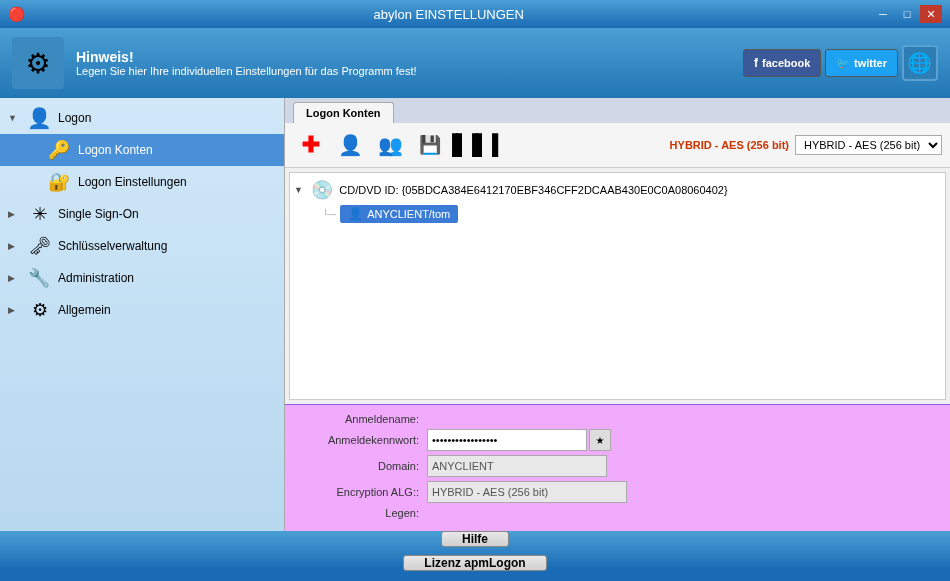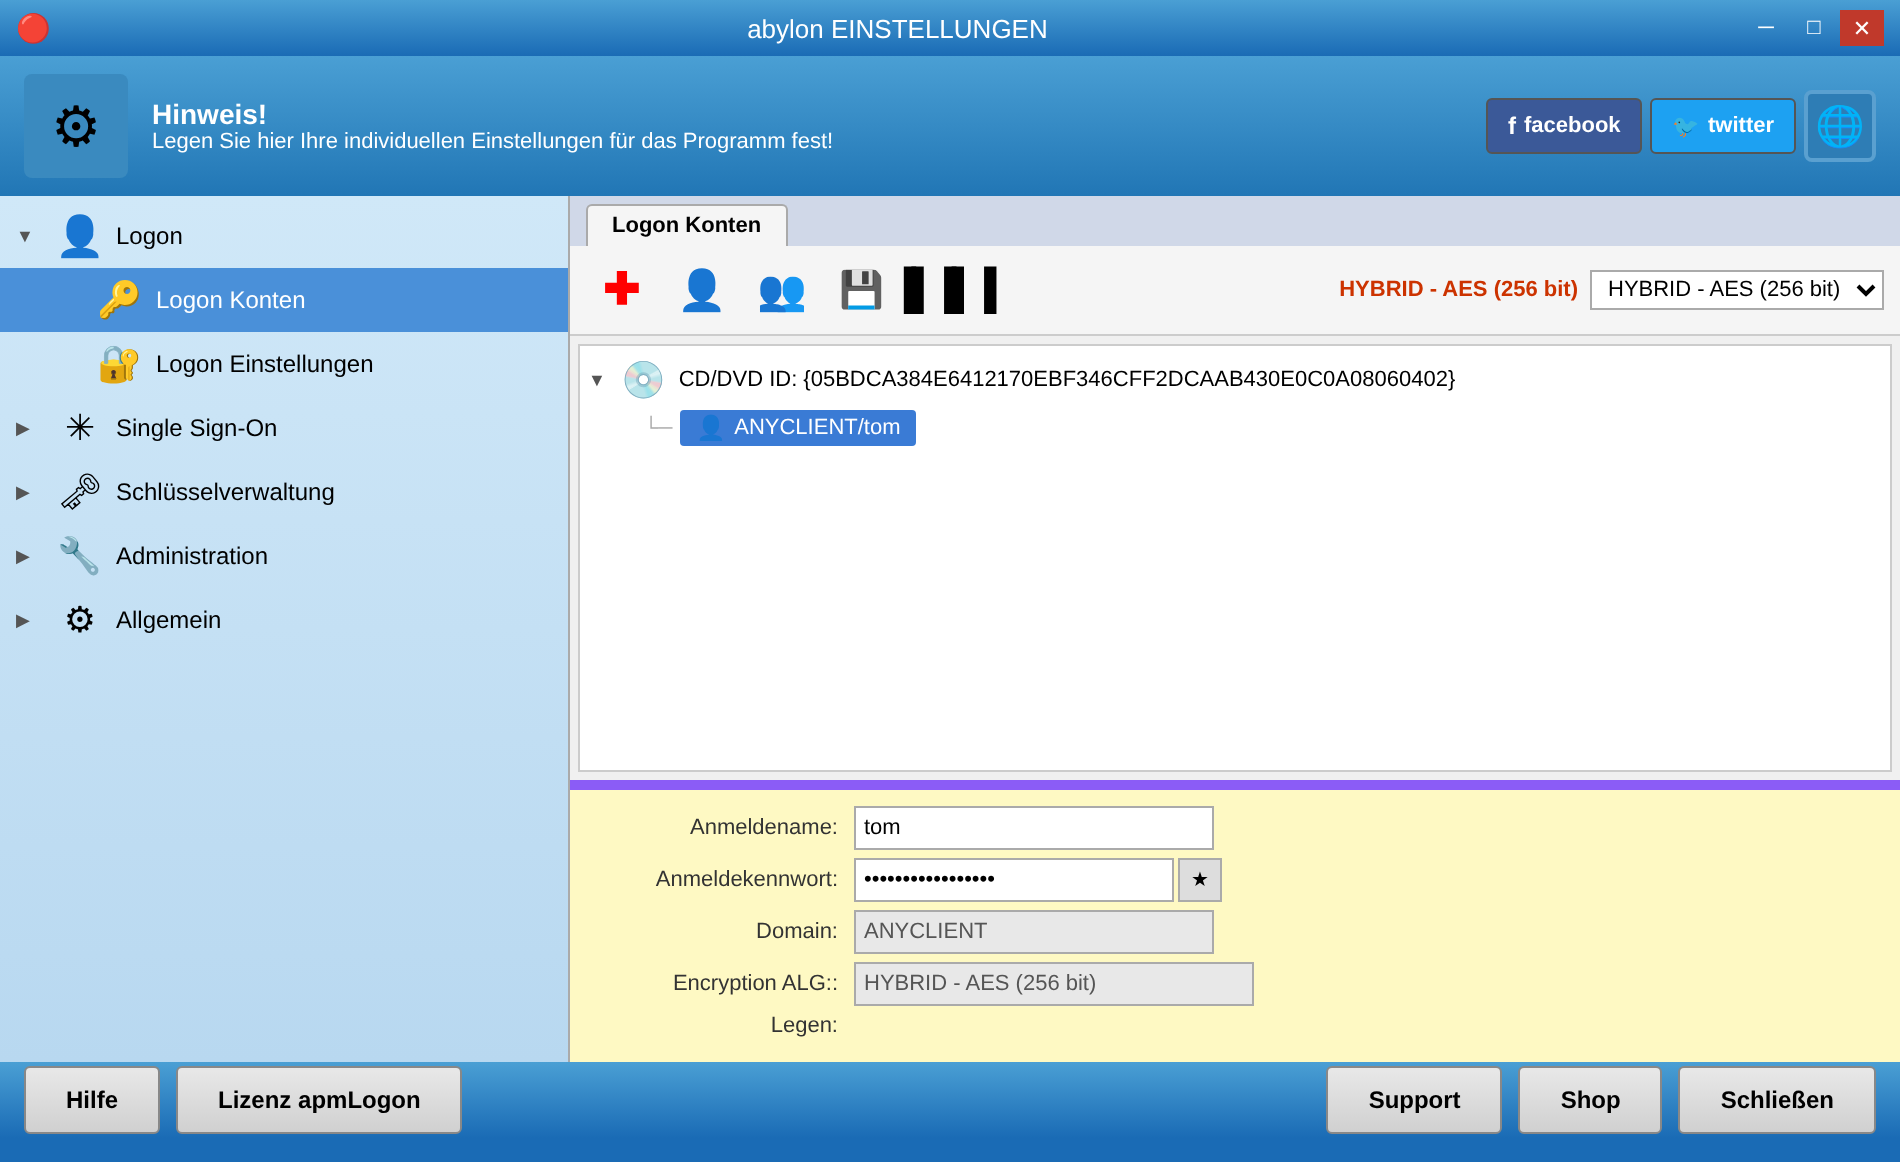--- a/index.html
+++ b/index.html
@@ -127,22 +127,22 @@
       border: 1px solid #ccc;
       margin: 4px;
       overflow-y: auto;
       padding: 4px;
     }
     .tree-root { display: flex; align-items: center; gap: 6px; padding: 2px 0; }
     .tree-expand { font-size: 9px; color: #555; margin-right: 2px; }
 
     
     .form-area {
-      background: #fef9c3;
-      border-top: 5px solid #8b5cf6;
+      background: #f0abfc;
+      border-top: 1px solid #8b5cf6;
       padding: 8px 12px;
     }
     .form-row { display: flex; align-items: center; margin-bottom: 4px; }
     .form-label { width: 130px; text-align: right; padding-right: 8px; font-size: 11px; color: #333; }
     .form-input {
       width: 180px; height: 22px; padding: 2px 4px; font-size: 11px;
       border: 1px solid #aaa; background: white;
     }
     .form-input.disabled { background: #e8e8e8; color: #555; }
     .alias-input { width: 160px; height: 22px; border: 1px solid #aaa; background: white; }
@@ -154,20 +154,21 @@
     .filepath { font-size: 10px; color: #3366cc; }
 
     
     .bottom-bar {
       background: linear-gradient(to bottom, #4a9fd4, #1a6bb5);
       height: 38px;
       display: flex;
       align-items: center;
       padding: 0 12px;
       gap: 8px;
+      flex-direction: column;
     }
     .bottom-btn {
       height: 34px; padding: 0 20px;
       background: linear-gradient(to bottom, #e8e8e8, #d0d0d0);
       border: 1px solid #888; border-radius: 3px;
       cursor: pointer; font-size: 12px; font-weight: bold;
     }
     .bottom-spacer { flex: 1; }
   </style>
 </head>
@@ -309,21 +310,20 @@
           </span>
         </div>
       </div>
     </div>
 
     <div class="form-area">
       <div style="display:flex; gap:20px;">
         <div>
           <div class="form-row">
             <span class="form-label">Anmeldename:</span>
-            <input class="form-input" type="text" value="tom" style="">
           </div>
           <div class="form-row">
             <span class="form-label">Anmeldekennwort:</span>
             <div class="pwd-row">
               <input class="form-input" type="password" value="password123456789" style="width: 160px;">
               <button class="pwd-btn">★</button>
             </div>
           </div>
           <div class="form-row">
             <span class="form-label">Domain:</span>

